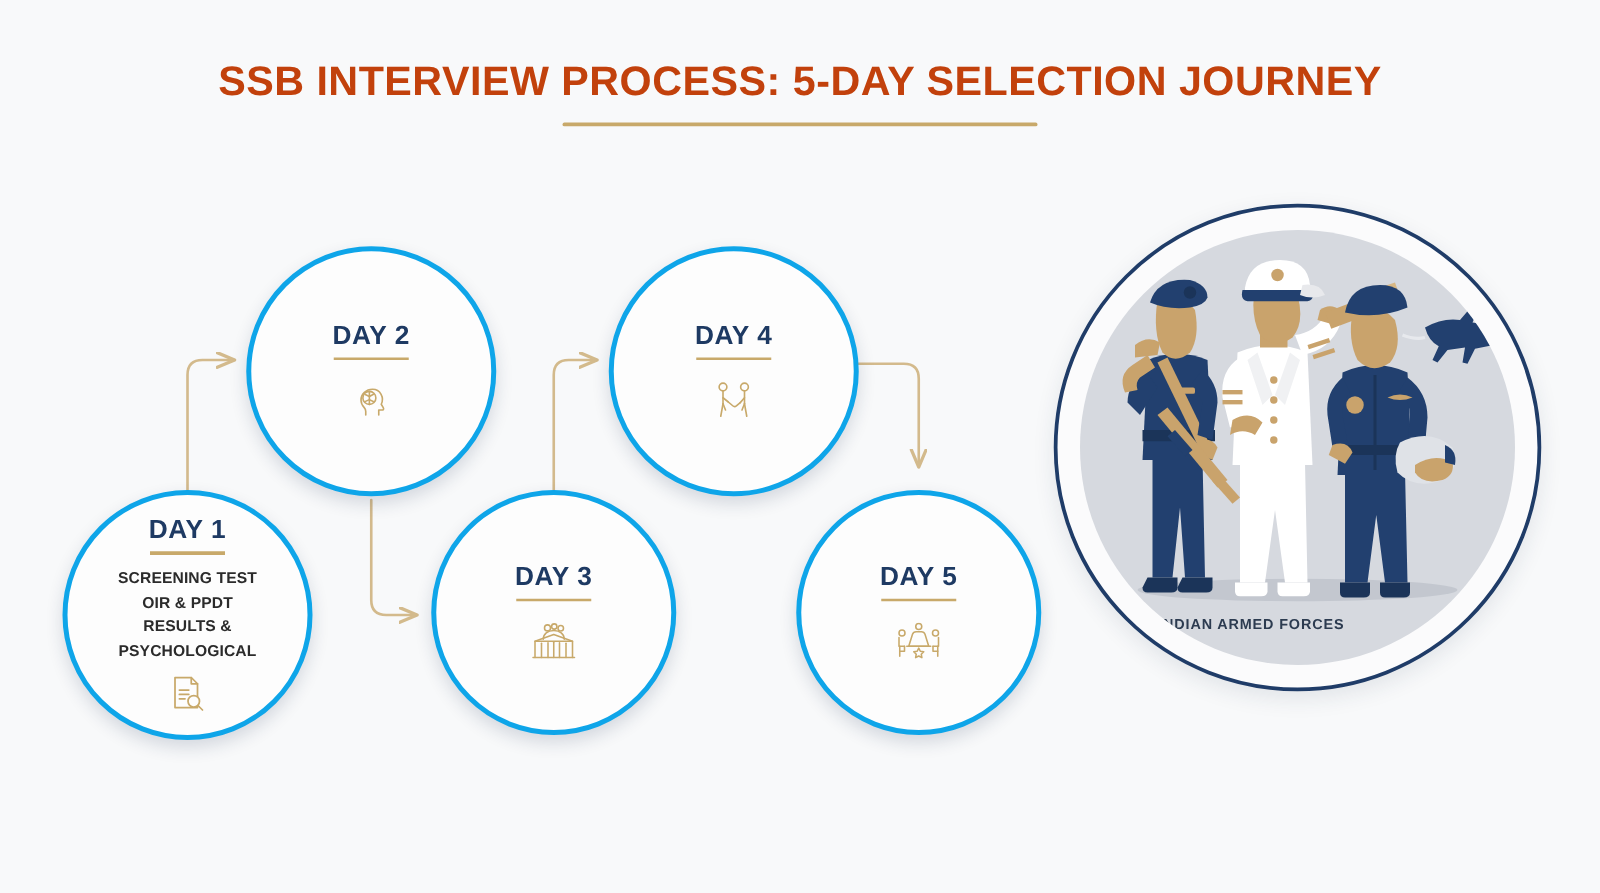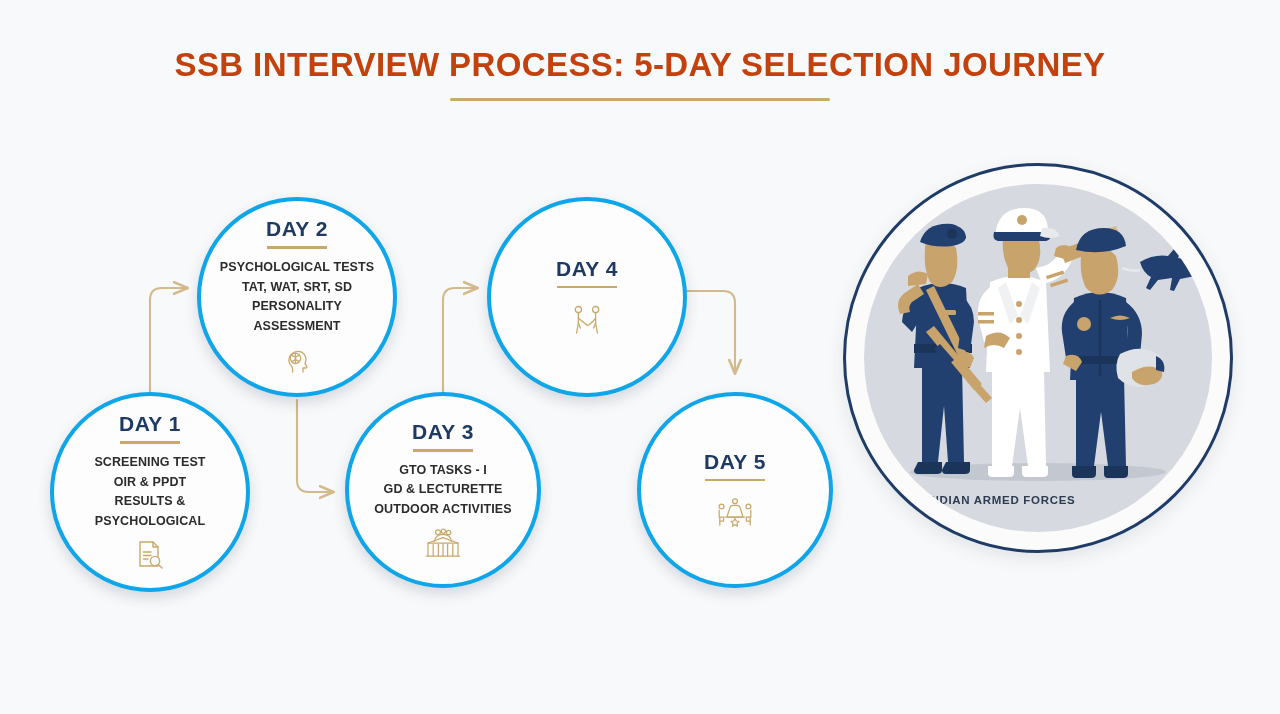--- a/index.html
+++ b/index.html
@@ -171,47 +171,36 @@
         <path d="M7.5,19 H12"></path>
         <circle cx="19" cy="21" r="4.6" fill="#fdfdfd"></circle>
         <path d="M22.4,24.4 L26,28"></path>
       </svg>
     </div>
   </div>
 
   <div class="day-node" id="node-day2">
     <div class="day-label">DAY 2</div>
     <div class="day-rule"></div>
-    <div class="day-lines">
-      <div>PSYCHOLOGICAL TESTS</div>
-      <div>TAT, WAT, SRT, SD</div>
-      <div>PERSONALITY</div>
-      <div>ASSESSMENT</div>
-    </div>
     <div class="day-icon">
       <svg width="30" height="30" viewBox="0 0 30 30" fill="none" stroke="#c8a96a" stroke-width="1.3" stroke-linecap="round" stroke-linejoin="round">
         <path d="M21,27 V23 h2.6 c1.2,0 1.6,-0.9 1,-1.9 L23,18.4
                  c2.6,-5.3 -0.6,-12 -7,-12 -5.1,0 -9.2,3.8 -9.2,8.6
                  0,2.8 1.2,4.6 2.6,6.1 0.9,1 1.2,1.7 1.2,3 V27"></path>
         <circle cx="13.5" cy="13.3" r="5.2"></circle>
         <path d="M13.5,8.3 V18.5"></path>
         <path d="M10.2,10.6 L13.5,12.2 L16.8,10.4"></path>
         <path d="M10.4,16.1 L13.5,14.7 L16.6,16.2"></path>
       </svg>
     </div>
   </div>
 
   <div class="day-node" id="node-day3">
     <div class="day-label">DAY 3</div>
     <div class="day-rule"></div>
-    <div class="day-lines">
-      <div>GTO TASKS - I</div>
-      <div>GD &amp; LECTURETTE</div>
-      <div>OUTDOOR ACTIVITIES</div>
-    </div>
     <div class="day-icon">
       <svg width="38" height="30" viewBox="0 0 38 30" fill="none" stroke="#c8a96a" stroke-width="1.25" stroke-linecap="round" stroke-linejoin="round">
         <circle cx="14" cy="4.3" r="2.4"></circle>
         <circle cx="19.4" cy="3.2" r="2.1"></circle>
         <circle cx="24.6" cy="4.6" r="2.2"></circle>
         <path d="M10.6,13.4 c0,-4.3 3.6,-7 8.4,-7 4.8,0 8.4,2.7 8.4,7"></path>
         <path d="M4,28 V15 h30 v13"></path>
         <path d="M4,15 L19,9.6 L34,15"></path>
         <path d="M9.2,28 V16.6"></path>
         <path d="M14.4,28 V16.2"></path>

